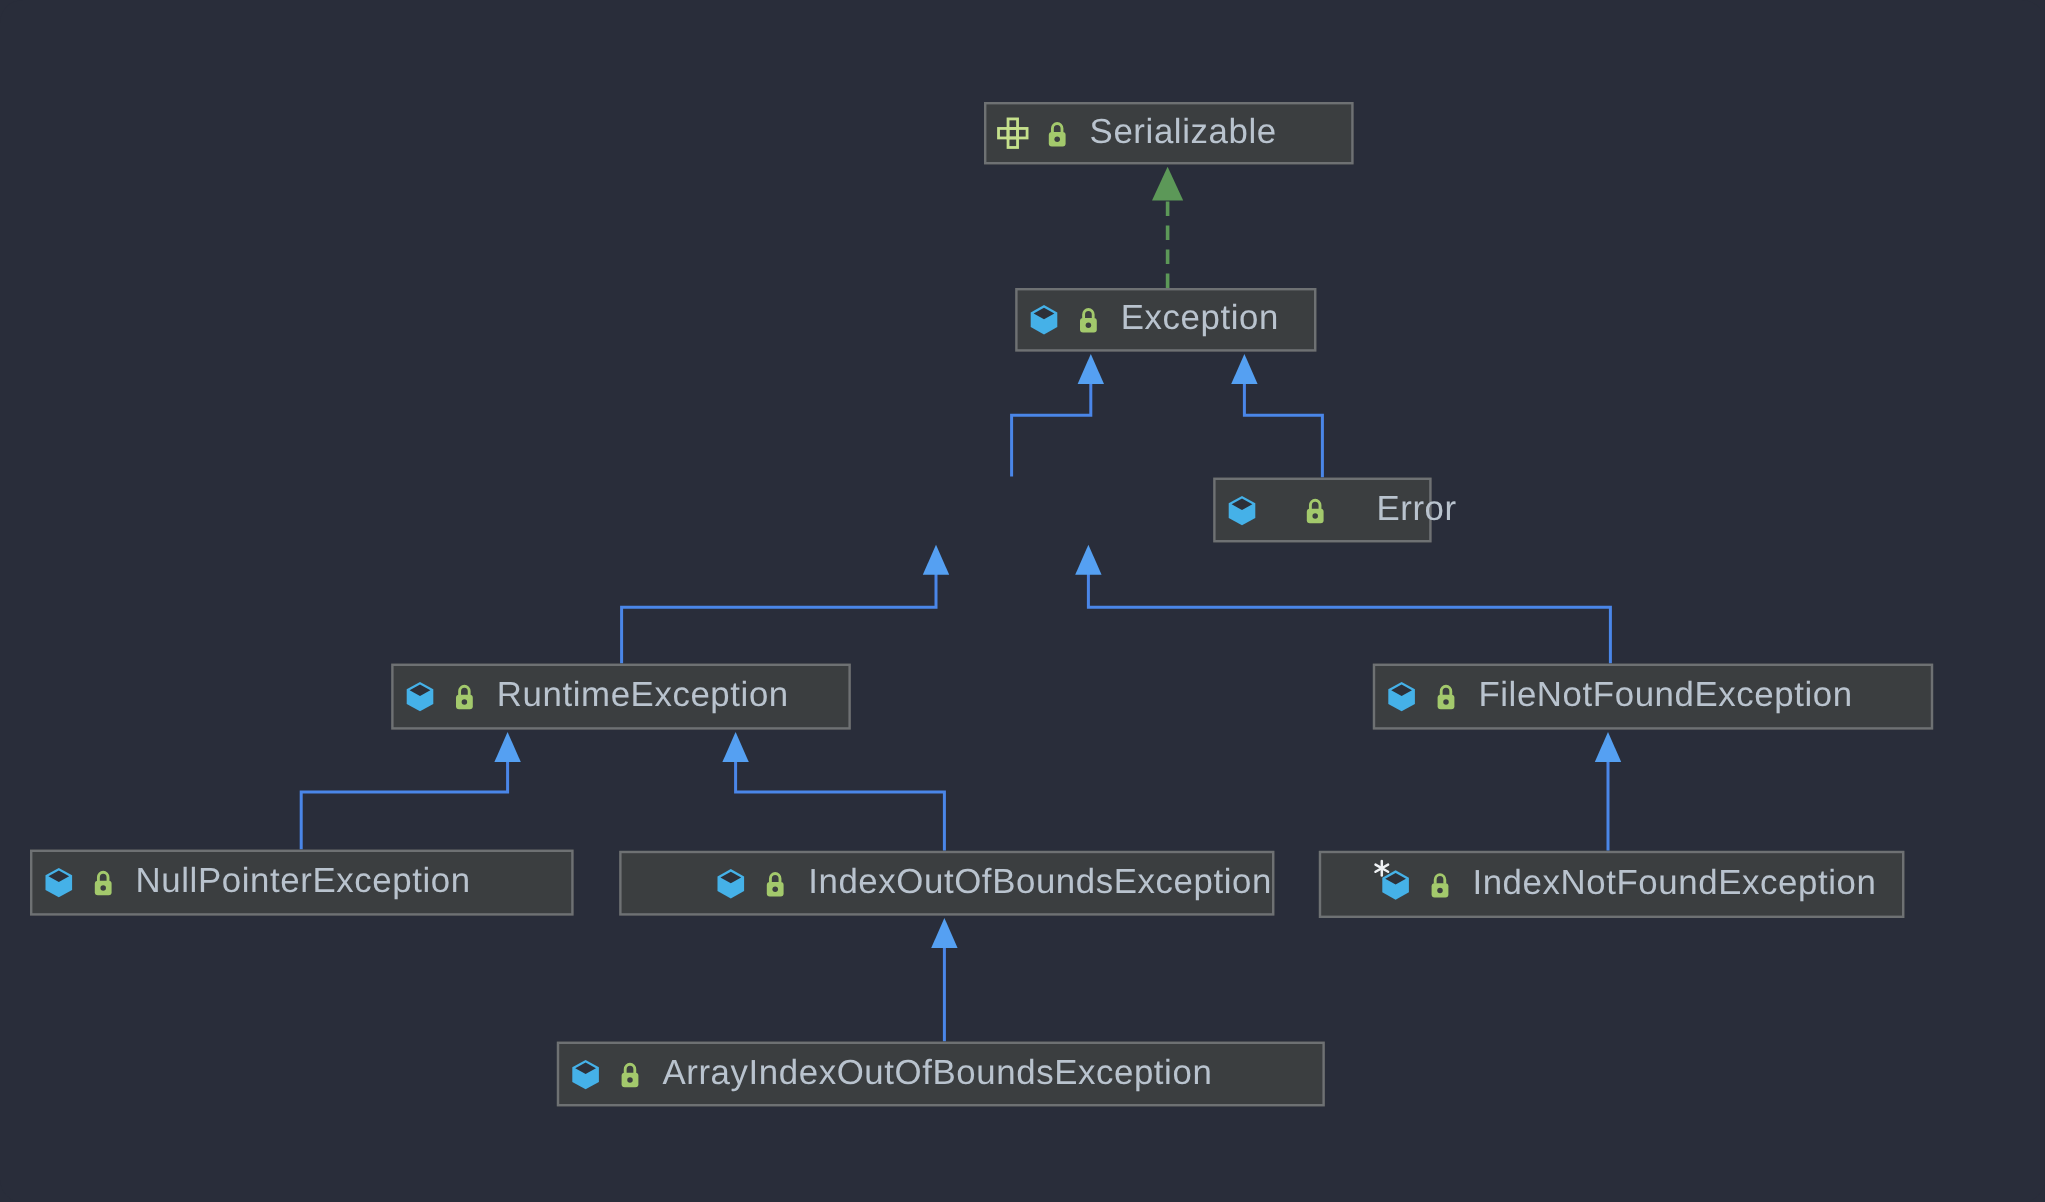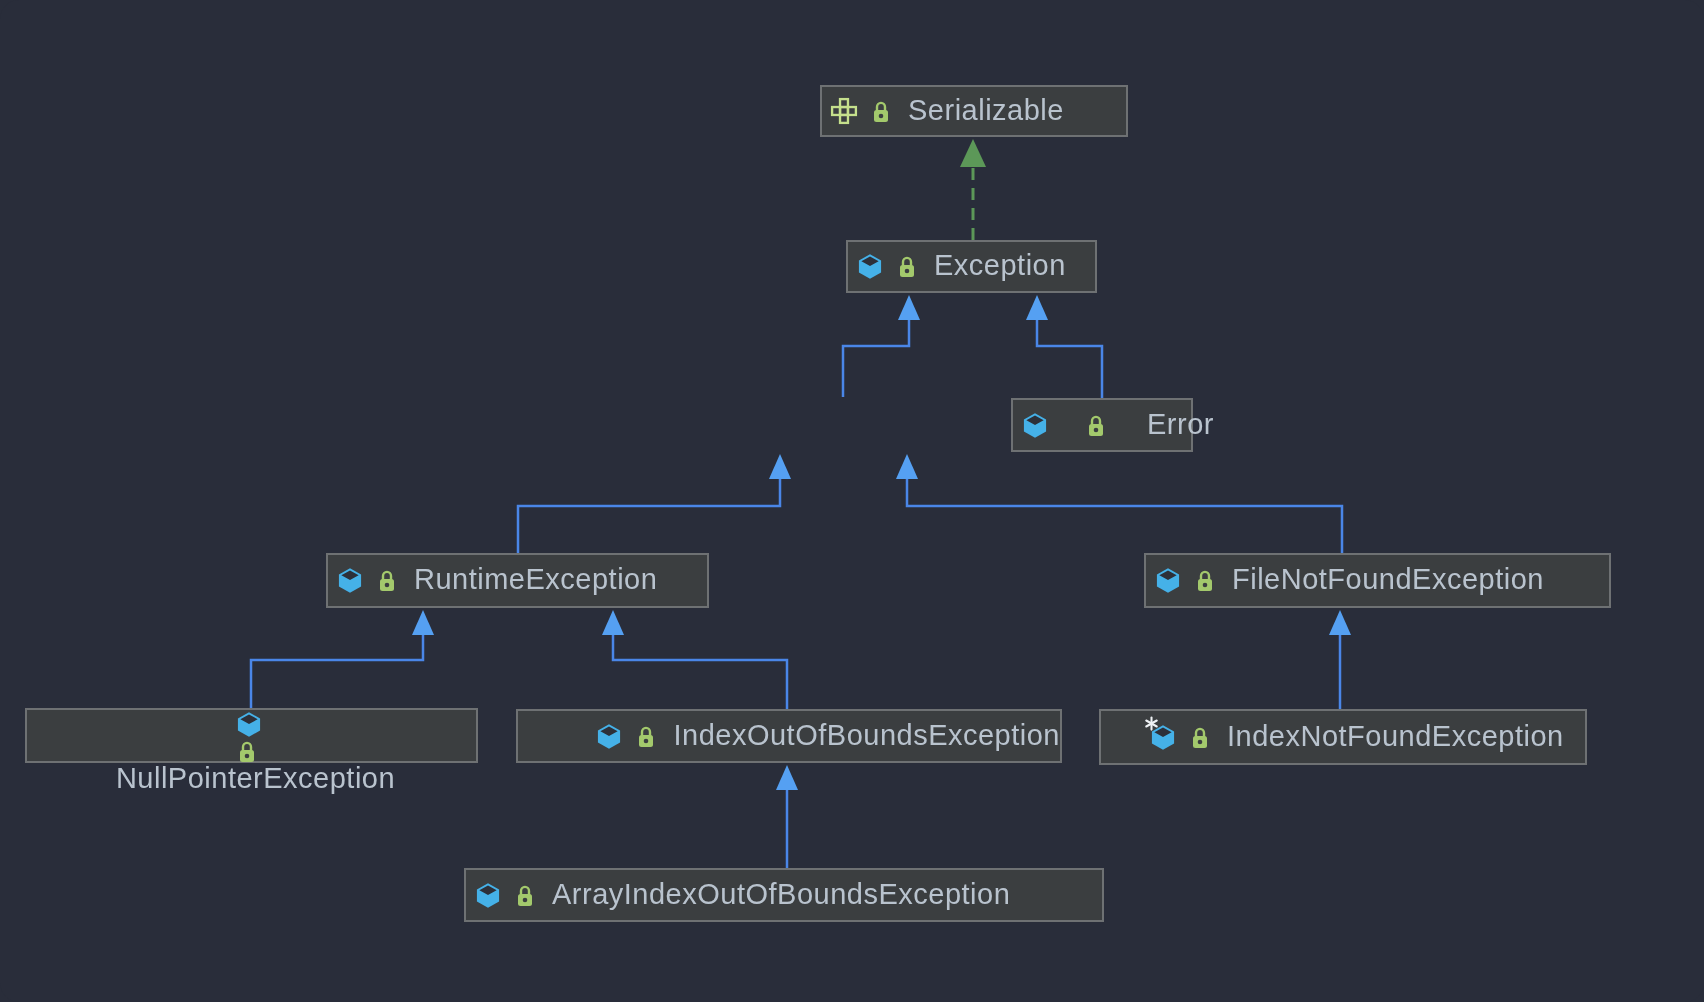--- a/index.html
+++ b/index.html
@@ -171,21 +171,21 @@
     <span class="lock-wrap">
       <svg width="20" height="25" viewBox="0 0 20 24">
         <path d="M6,11 V7.6 A4,4.2 0 0 1 14,7.6 V11" fill="none" stroke="#a3c96c" stroke-width="2.4"></path>
         <rect x="3" y="10.5" width="14" height="12" rx="2.5" fill="#a3c96c"></rect>
         <circle cx="10" cy="16.5" r="2.3" fill="#3b3e40"></circle>
       </svg>
     </span>
     <span class="label">FileNotFoundException</span>
   </div>
 
-  <div class="node" style="left:25px;top:708px;width:453px;height:55px;flex-direction:column;">
+  <div class="node" style="left:25px;top:708px;width:453px;height:55px;">
     <span class="cube-wrap">
       <svg width="28" height="29" viewBox="0 0 24 24">
         <polygon points="12,1.5 21.5,6.8 21.5,17.2 12,22.5 2.5,17.2 2.5,6.8" fill="#45b1e8"></polygon>
         <polygon points="12,3.4 19.4,7.5 12,11.6 4.6,7.5" fill="#2d3039"></polygon>
       </svg>
     </span>
     <span class="lock-wrap">
       <svg width="20" height="25" viewBox="0 0 20 24">
         <path d="M6,11 V7.6 A4,4.2 0 0 1 14,7.6 V11" fill="none" stroke="#a3c96c" stroke-width="2.4"></path>
         <rect x="3" y="10.5" width="14" height="12" rx="2.5" fill="#a3c96c"></rect>

